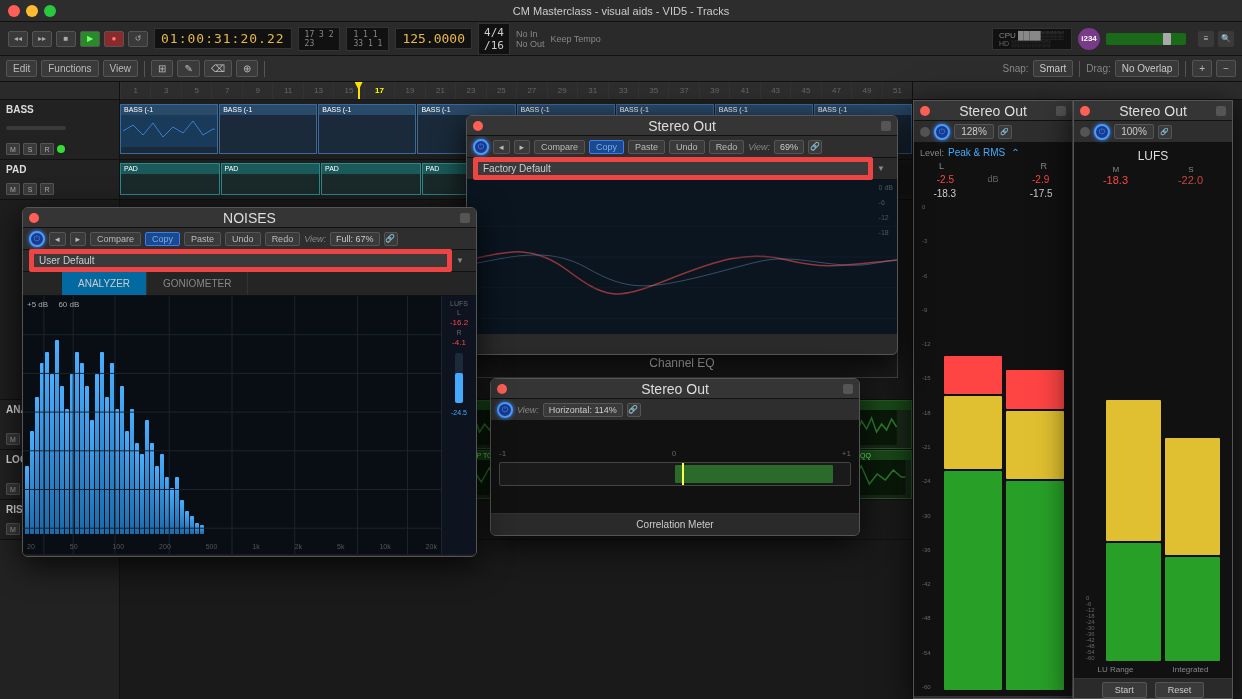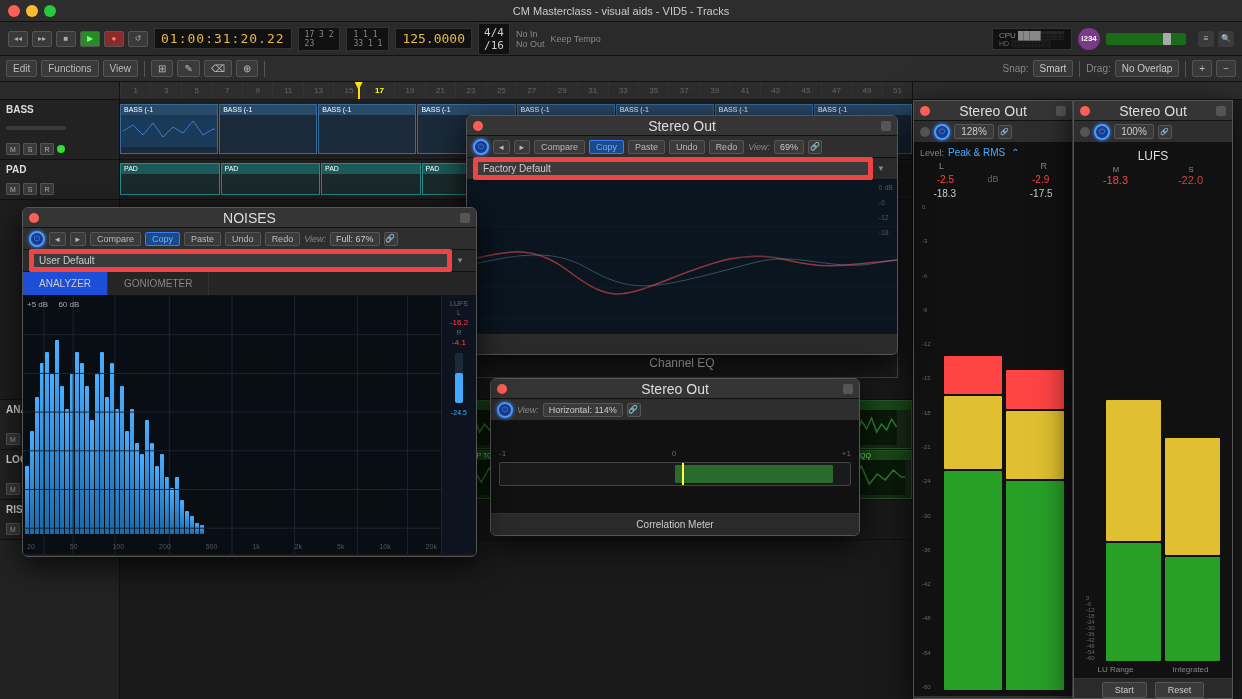--- a/index.html
+++ b/index.html
@@ -475,21 +475,22 @@
       padding: 4px 16px;
       font-size: 10px;
       color: #888;
       cursor: pointer;
       border-right: 1px solid #333;
       display: flex;
       align-items: center;
     }
     .tab-item.active {
       color: #ccc;
-      background: #1d4ed8;
+      background: #0369a1;
+      margin-left: 39px;
     }
 
     .analyzer-content {
       height: calc(100% - 22px - 22px - 24px - 22px);
       background: #0a1018;
       position: relative;
       display: flex;
     }
     .analyzer-main {
       flex: 1;

